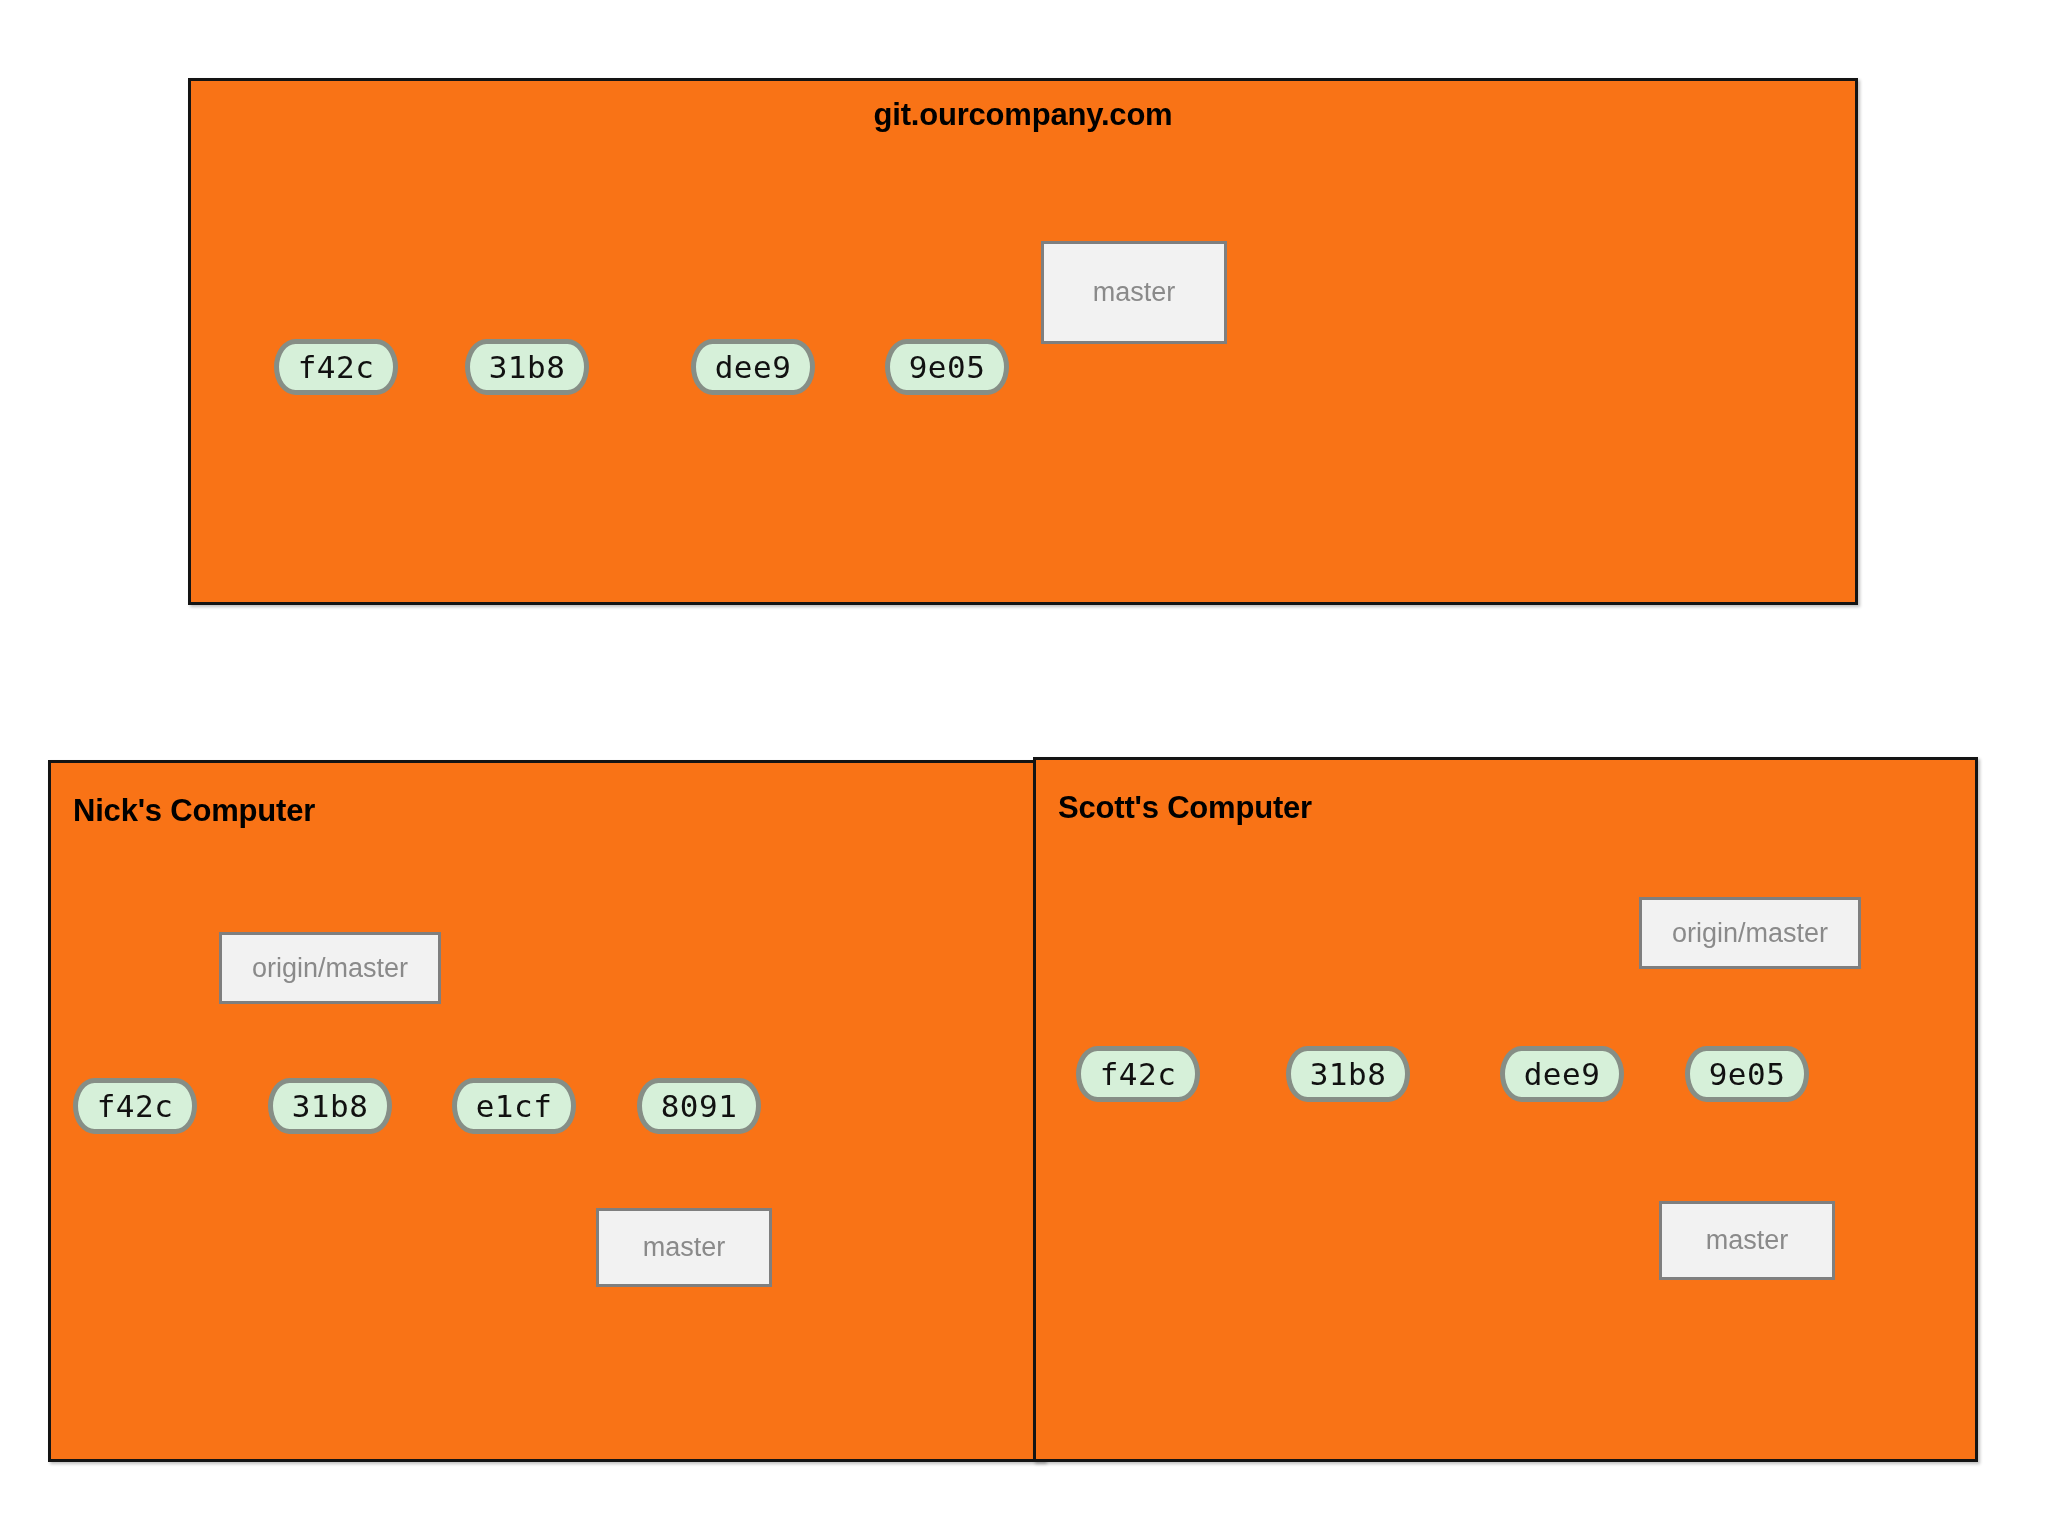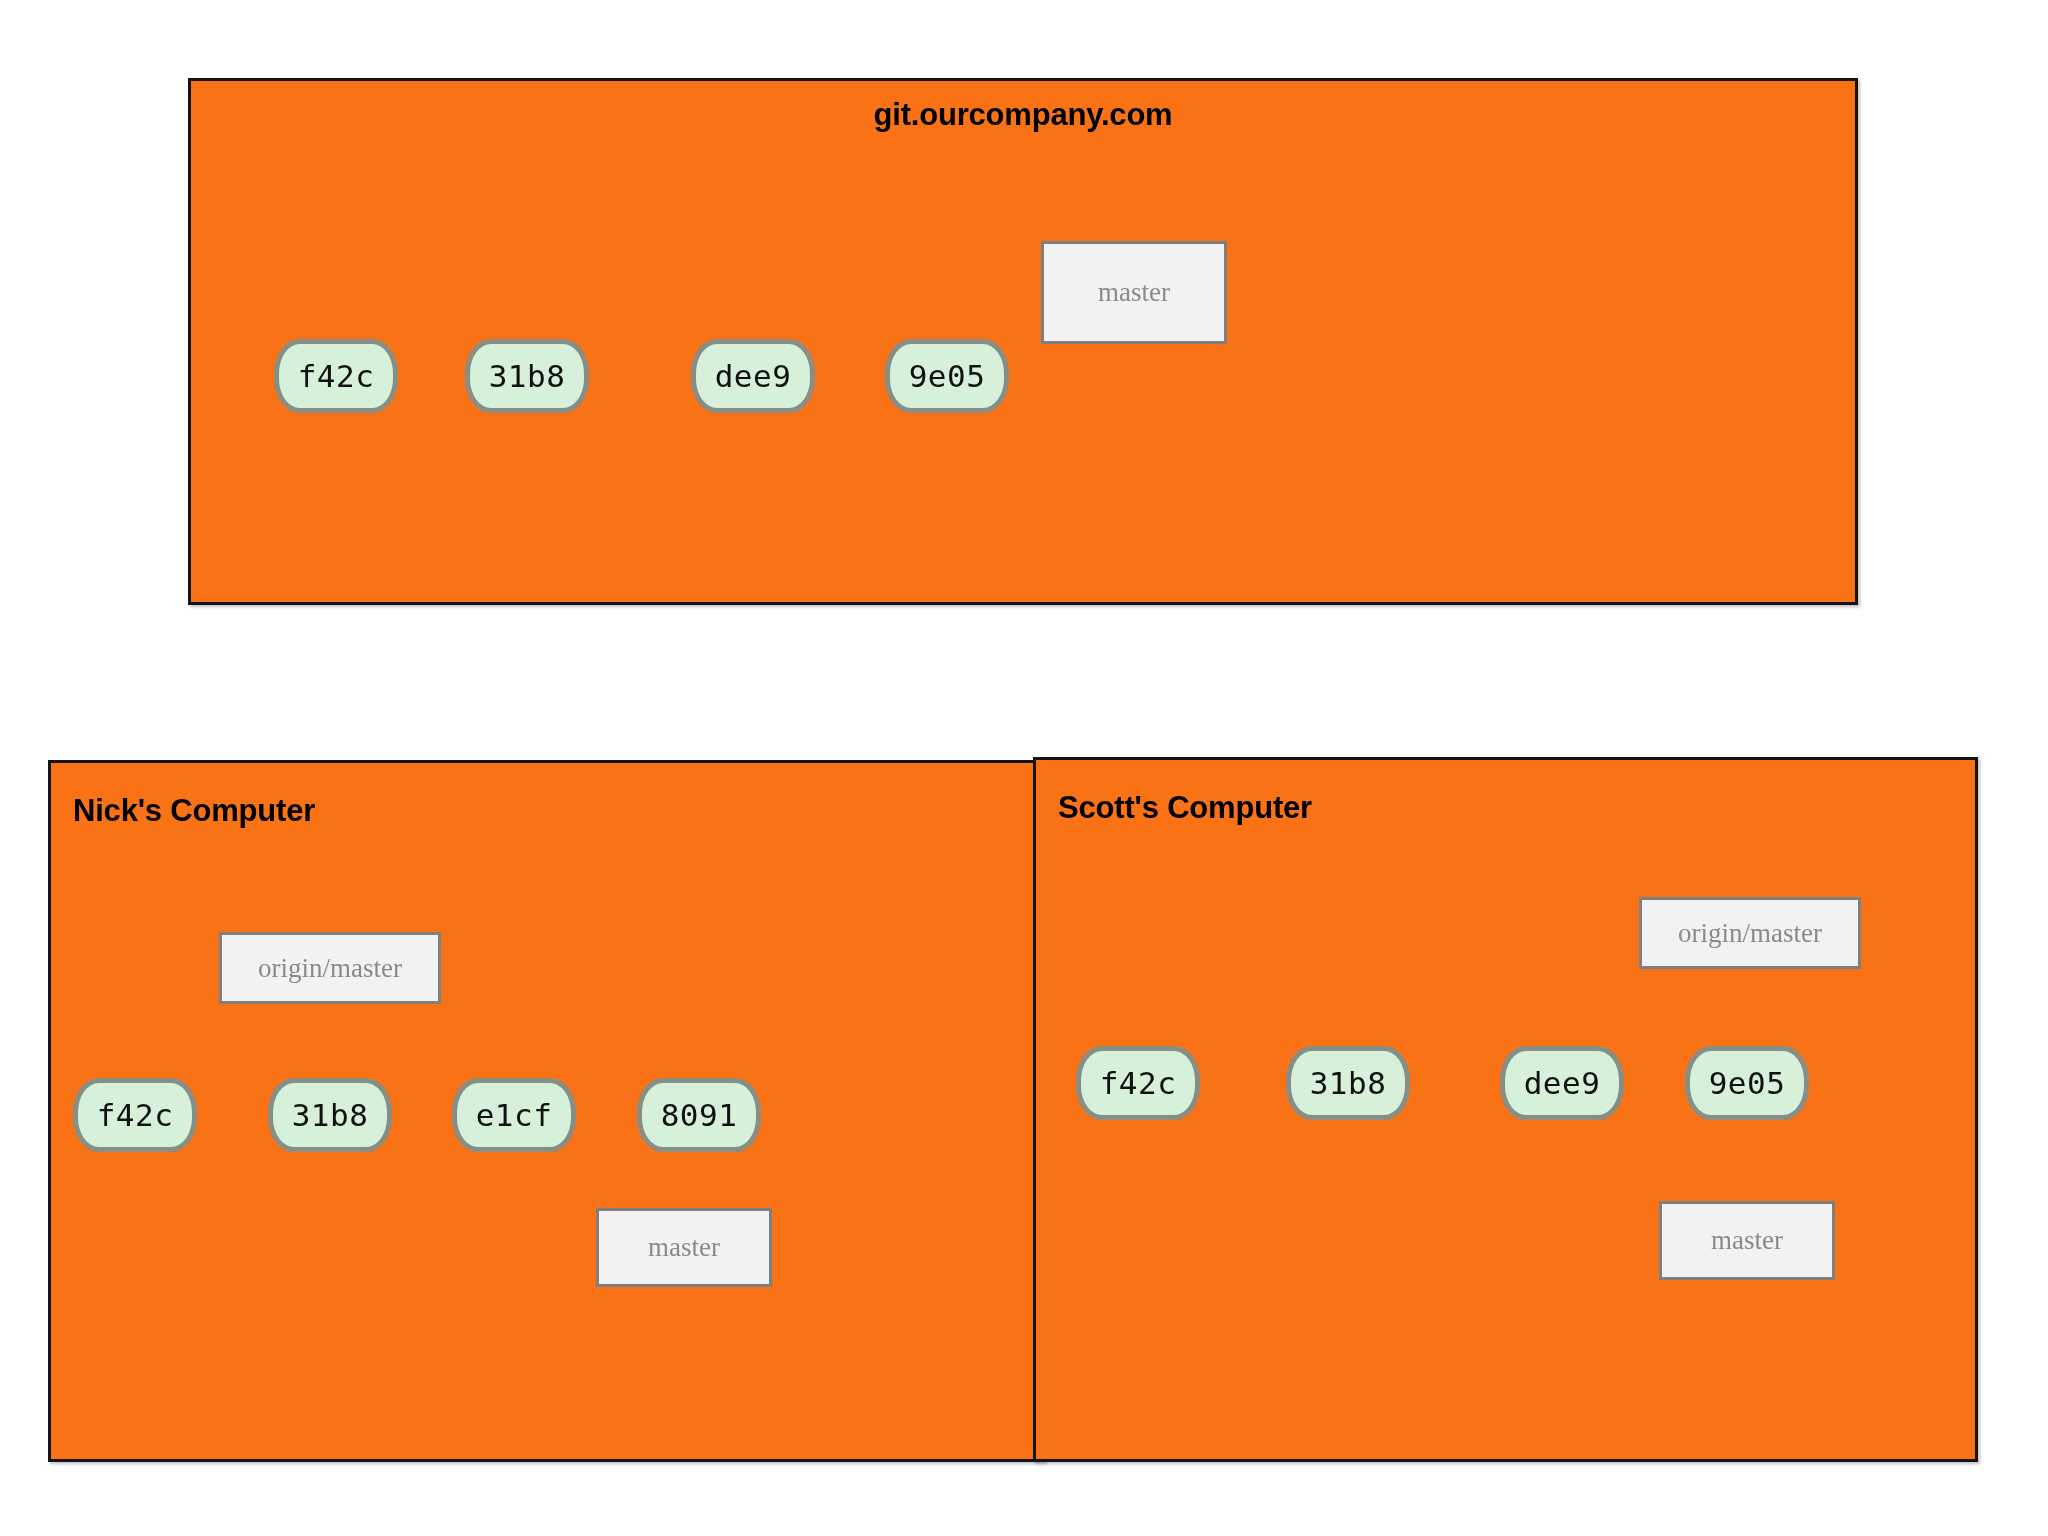--- a/index.html
+++ b/index.html
@@ -46,21 +46,21 @@
     font-size: 31px;
     font-weight: bold;
     color: #000000;
     letter-spacing: -0.2px;
   }
 
   
   .commit {
     position: absolute;
     width: 124px;
-    height: 74px;
+    height: 56px;
     background: #d6f0d9;
     border: 5px solid #868e86;
     border-radius: 26px / 34px;
     box-sizing: border-box;
     display: flex;
     align-items: center;
     justify-content: center;
     font-family: "DejaVu Sans Mono", "Liberation Mono", monospace;
     font-size: 31px;
     color: #111111;
@@ -69,21 +69,21 @@
 
   
   .reflabel {
     position: absolute;
     background: #f2f2f2;
     border: 3px solid #7f7f7f;
     box-sizing: border-box;
     display: flex;
     align-items: center;
     justify-content: center;
-    font-family: Liberation Serif, serif;
+    font-family: Liberation Sans, sans-serif;
     font-size: 27px;
     color: #8a8a8a;
   }
 
   
   .arrow-layer {
     position: absolute;
     left: 0;
     top: 0;
     width: 2048px;

